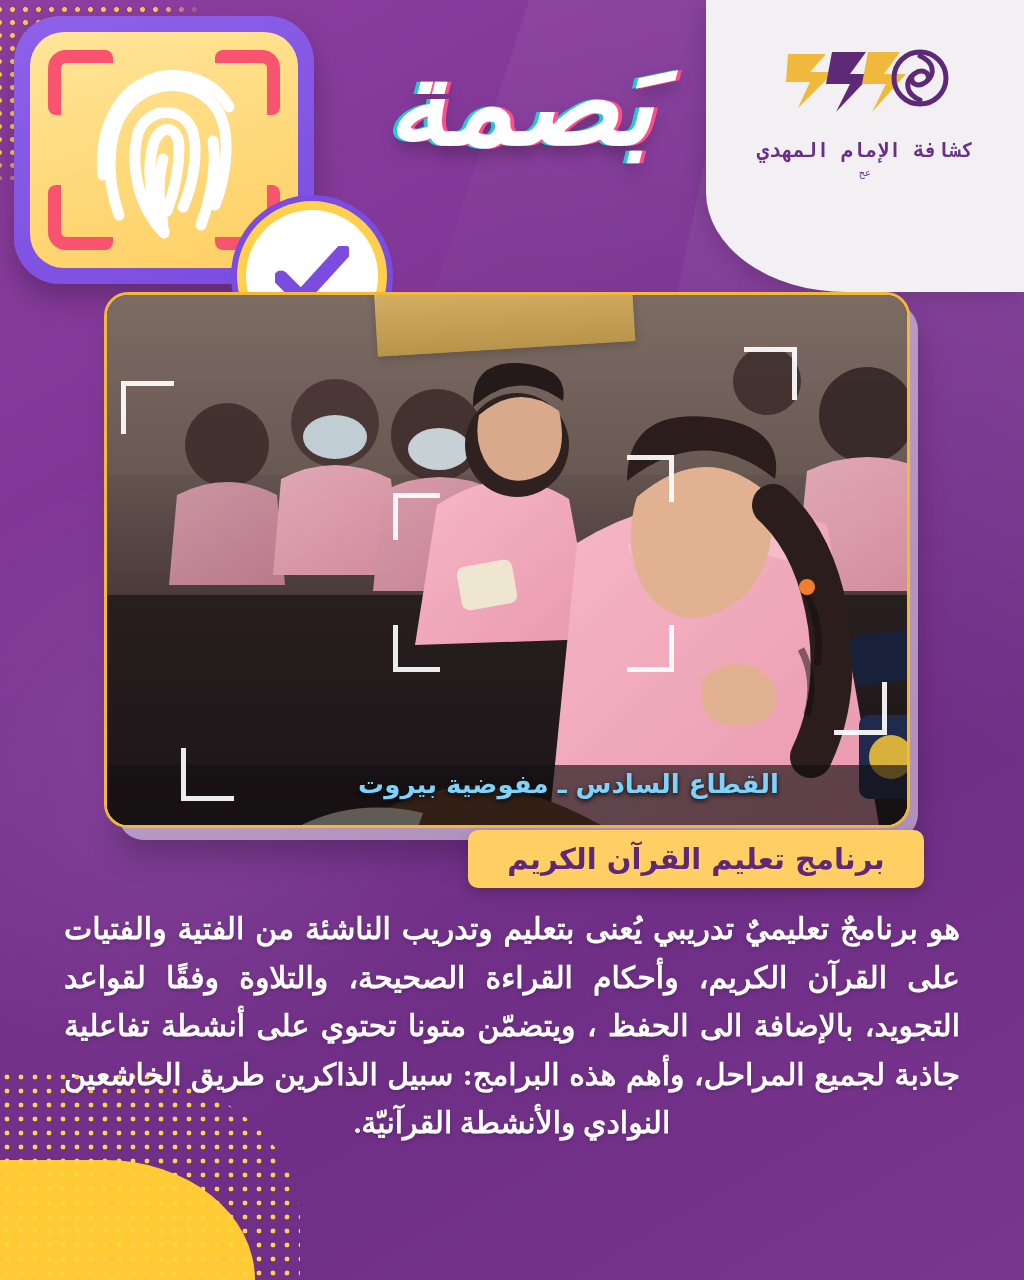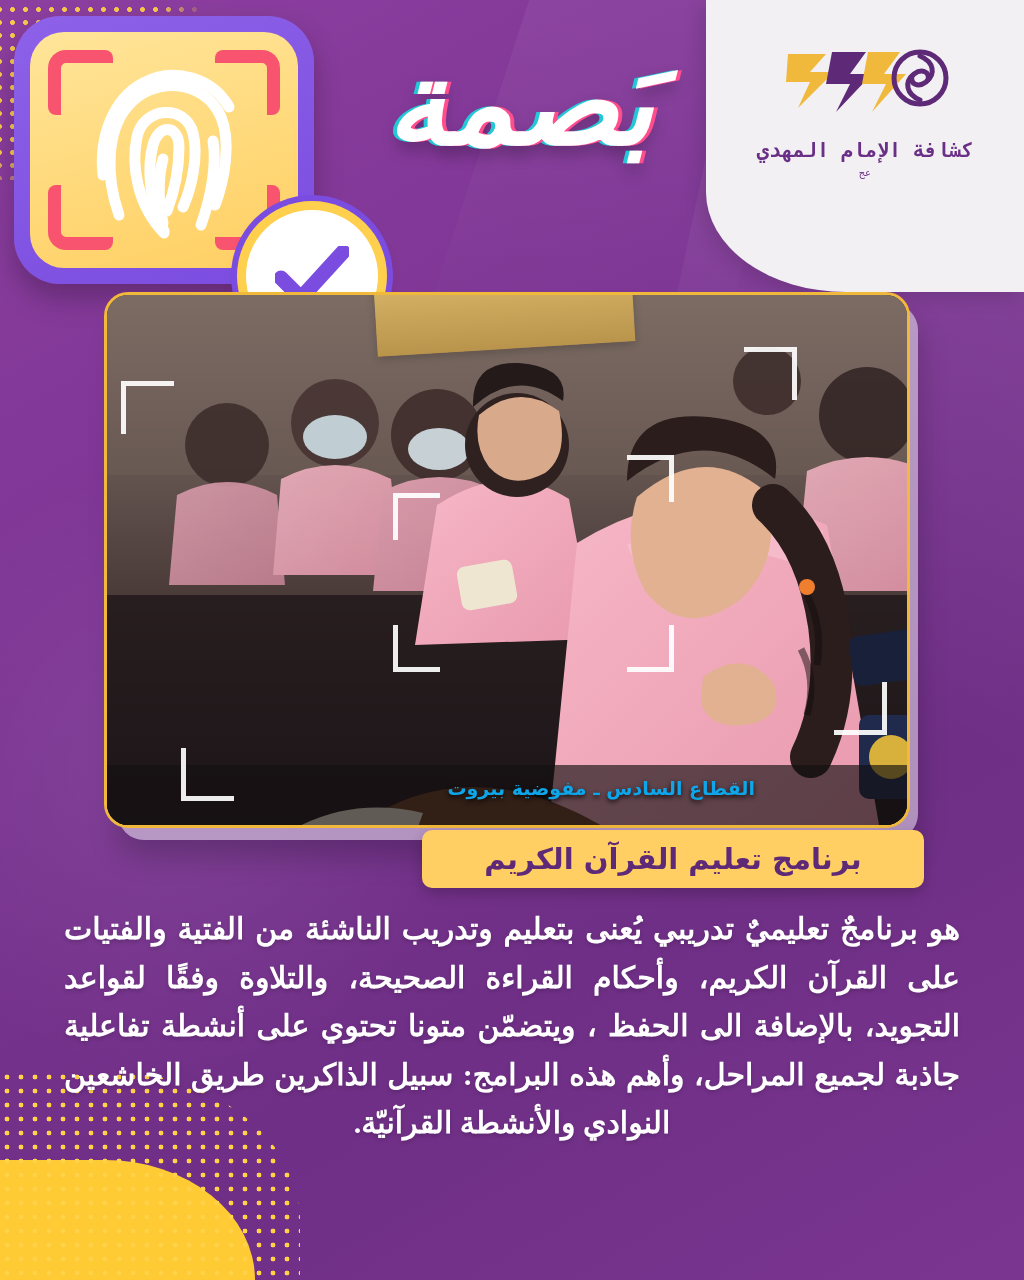--- a/index.html
+++ b/index.html
@@ -236,36 +236,36 @@
     top: -32px;
     width: 258px;
     height: 86px;
     background: linear-gradient(180deg, rgba(255,214,110,.72), rgba(240,185,59,.55));
     transform: rotate(-3.5deg);
     box-shadow: 0 3px 8px rgba(0,0,0,.18);
   }
 
   .photo-caption {
     position: absolute;
-    right: 152px;
+    right: 128px;
     bottom: 26px;
-    color: #0ea5e9;
-    font-size: 19px;
+    color: #7dd3fc;
+    font-size: 26px;
     font-weight: bold;
     direction: rtl;
     text-shadow: 0 2px 5px rgba(0,0,0,.85);
   }
 
   
   .program-banner {
     position: absolute;
     right: 100px;
     top: 830px;
     min-width: 430px;
-    padding: 12px 36px;
+    padding: 12px 13px;
     background: #ffcf63;
     border-radius: 10px;
     text-align: center;
     color: #5e2a78;
     font-size: 29px;
     font-weight: bold;
     direction: rtl;
     box-shadow: 0 6px 14px rgba(0,0,0,.2);
   }
 

